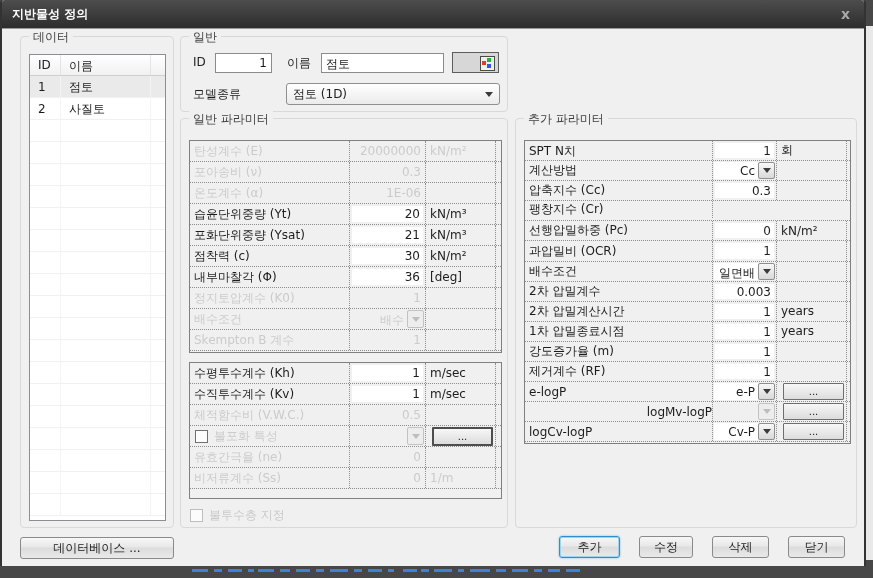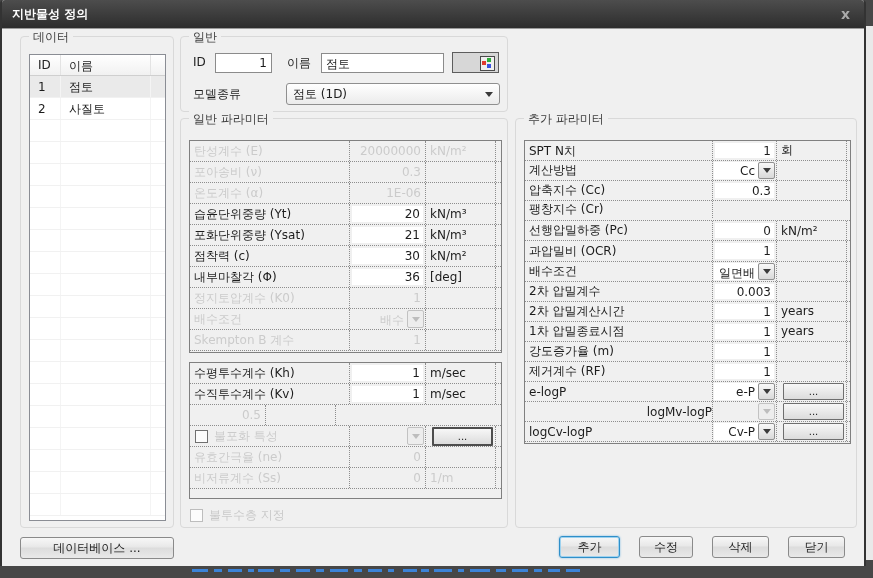--- a/index.html
+++ b/index.html
@@ -380,20 +380,23 @@
             </div>
             <div class="pc val" style="width: 76px;">
               <div class="vbox">1</div>
             </div>
             <div class="pc unit" style="width: 70px;">
               <span class="ut">m/sec</span>
             </div>
             <div class="pc sp"></div>
           </div>
           <div class="prow dis" style="height: 21px;">
+            <div class="pc lbl" style="width: 160px;">
+              <span class="lt">체적함수비 (V.W.C.)</span>
+            </div>
             <div class="pc val" style="width: 76px;">
               <div class="vplain">0.5</div>
             </div>
             <div class="pc unit" style="width: 70px;">
               <span class="ut"></span>
             </div>
             <div class="pc sp"></div>
           </div>
           <div class="prow dis" style="height: 21px;">
             <div class="pc lbl" style="width: 160px;">

